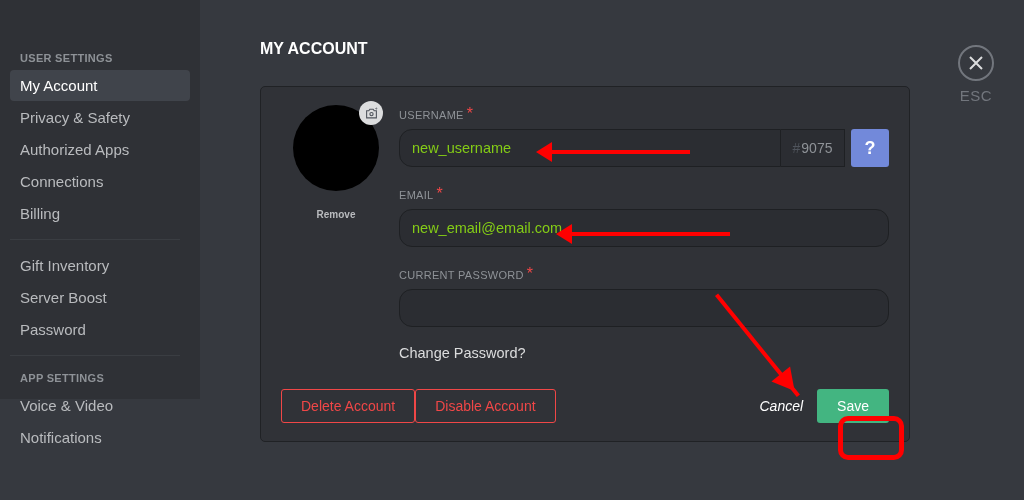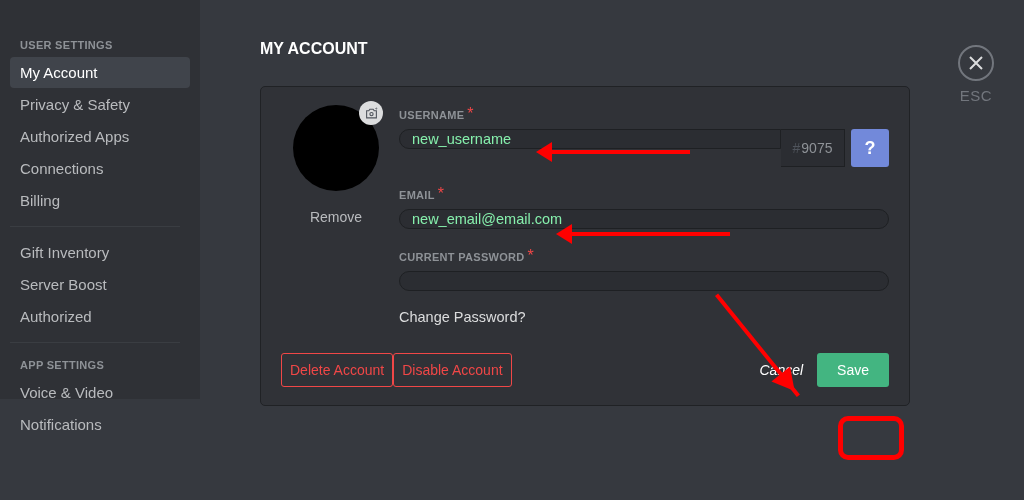--- a/index.html
+++ b/index.html
@@ -8,21 +8,21 @@
   background: #36393f;
   font-family: "Whitney","Helvetica Neue",Helvetica,Arial,sans-serif;
   color: #dcddde;
   overflow: hidden;
   position: relative;
 }
 .sidebar {
   position: absolute; left: 0; top: 0;
   width: 200px; height: 399px;
   background: #2f3136;
-  padding: 11px 10px 0 20px;
+  padding: 24px 10px 0 20px;
 }
 .section-header {
   font-size: 11px; font-weight: 700;
   color: #8e9297;
   text-transform: uppercase;
   letter-spacing: 0.3px;
   margin: 16px 0 6px 0;
 }
 .section-header:first-child { margin-top: 28px; }
 .sidebar-item {
@@ -74,41 +74,41 @@
   margin: 0 auto; position: relative;
 }
 .avatar-badge {
   position: absolute; right: -4px; top: -4px;
   width: 24px; height: 24px;
   background: #dcddde; border-radius: 50%;
   display: flex; align-items: center; justify-content: center;
   color: #4f545c; font-size: 13px;
 }
 .remove-label {
-  font-size: 14px; color: #b9bbbe; font-weight: 400;
+  font-size: 10px; color: #b9bbbe; font-weight: 700;
   margin-top: 18px; cursor: pointer;
 }
 .fields-col { flex: 1; padding-left: 8px; }
 .field-label {
-  font-size: 11px; font-weight: 700;
+  font-size: 11px; font-weight: 400;
   color: #8e9297; text-transform: uppercase;
   letter-spacing: 0.3px;
 }
 .req { color: #f04747; margin-left: 3px; }
 .input-wrap {
   display: flex; align-items: stretch;
   margin: 6px 0 18px 0;
 }
 input.textfield {
-  flex: 1; height: 20px;
+  flex: 1; height: 38px;
   background: #2b2d32;
   border: 1px solid #1e2023;
   border-radius: 13px;
   padding: 0 12px;
-  color: #86efac; font-size: 14.5px;
+  color: #84cc16; font-size: 14.5px;
   outline: none;
 }
 .discrim {
   width: 64px; height: 38px;
   background: #2b2d32; border: 1px solid #1e2023;
   border-left: none;
   display: flex; align-items: center; justify-content: center;
   color: #8e9297; font-size: 14px;
 }
 .discrim .hash { color: #4f545c; margin-right: 1px; }
@@ -120,21 +120,21 @@
 }
 .change-pw {
   font-size: 14.5px; color: #dcddde; cursor: pointer;
   margin: 8px 0 0 0;
 }
 .card-footer {
   display: flex; align-items: center;
   margin-top: 28px;
 }
 .btn {
-  height: 34px; padding: 0 8px;
+  height: 34px; padding: 0 19px;
   border-radius: 3px; font-size: 14px;
   display: inline-flex; align-items: center;
   cursor: pointer; background: transparent;
 }
 .btn.outline-danger { border: 1px solid #f04747; color: #f04747; }
 .btn + .btn { }
 .spacer { flex: 1; }
 .btn.link { color: #fff; border: none; padding: 0 14px; font-style: italic; }
 .btn.save {
   background: #43b581; color: #fff; border: none;
@@ -169,21 +169,21 @@
 <div class="sidebar">
   <div class="section-header">USER SETTINGS</div>
   <div class="sidebar-item active">My Account</div>
   <div class="sidebar-item">Privacy &amp; Safety</div>
   <div class="sidebar-item">Authorized Apps</div>
   <div class="sidebar-item">Connections</div>
   <div class="sidebar-item">Billing</div>
   <div class="divider"></div>
   <div class="sidebar-item">Gift Inventory</div>
   <div class="sidebar-item">Server Boost</div>
-  <div class="sidebar-item">Authorized</div>
+  <div class="sidebar-item">Password</div>
   <div class="divider"></div>
   <div class="section-header">APP SETTINGS</div>
   <div class="sidebar-item">Voice &amp; Video</div>
   <div class="sidebar-item">Notifications</div>
 </div>
 
 <div class="main">
   <div class="page-title">MY ACCOUNT</div>
 
   <div class="close-wrap">

